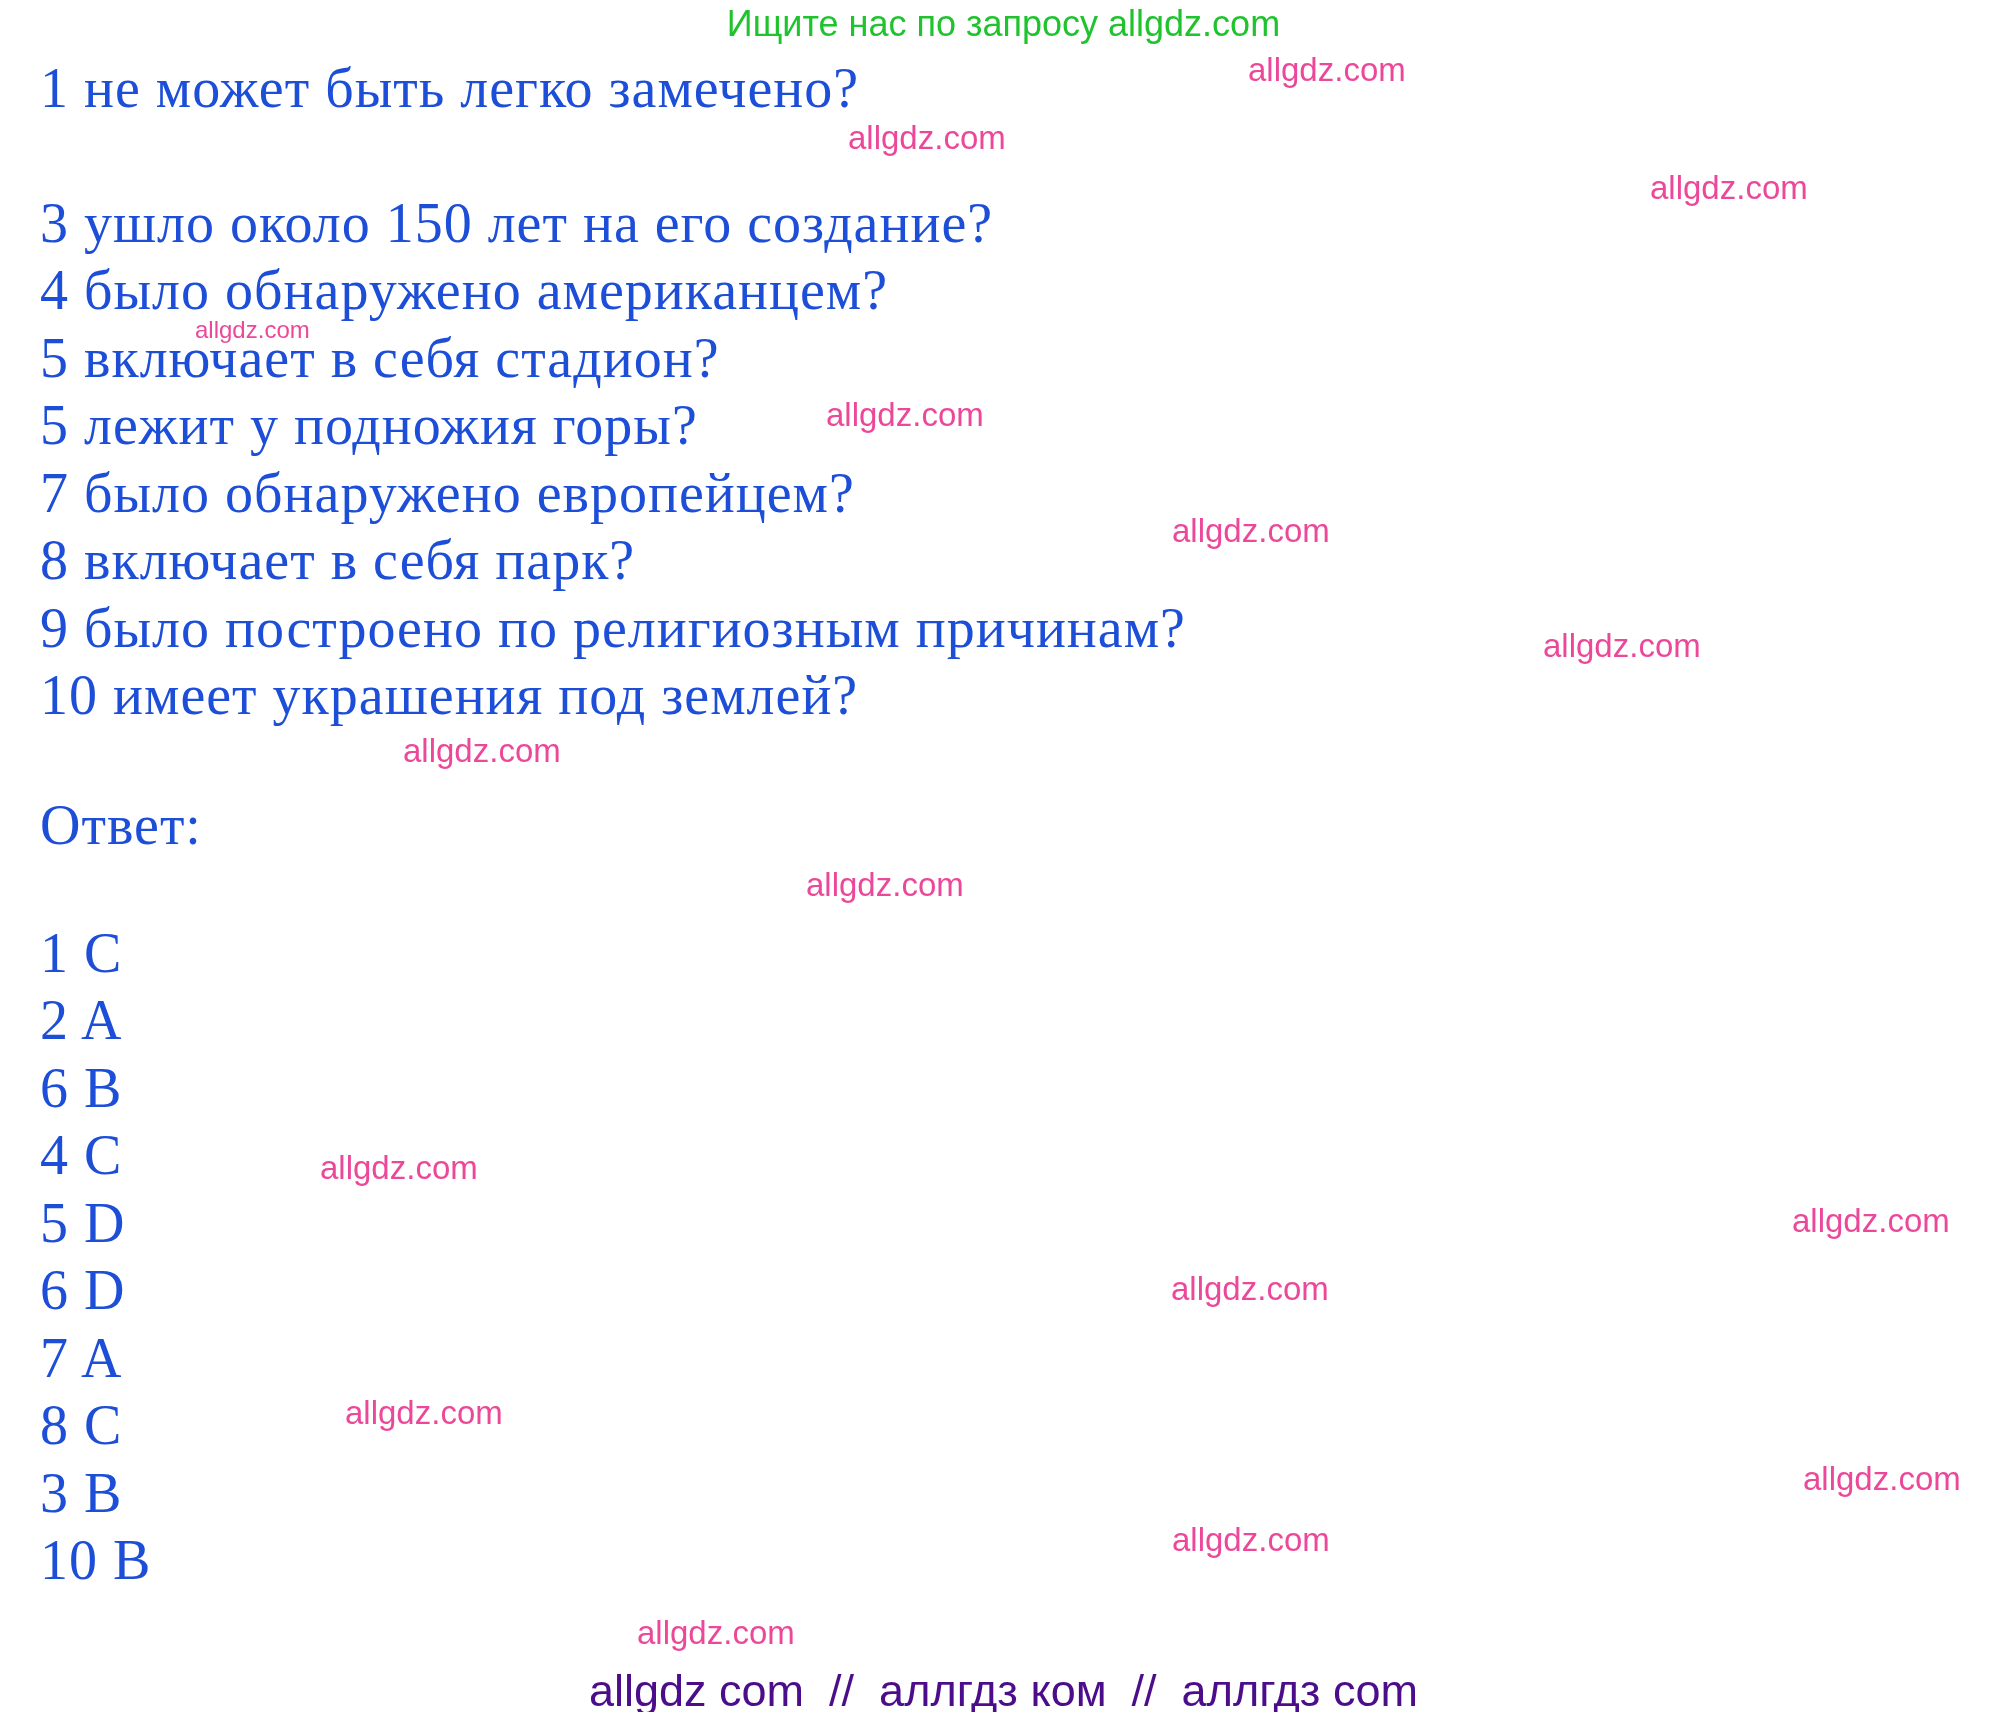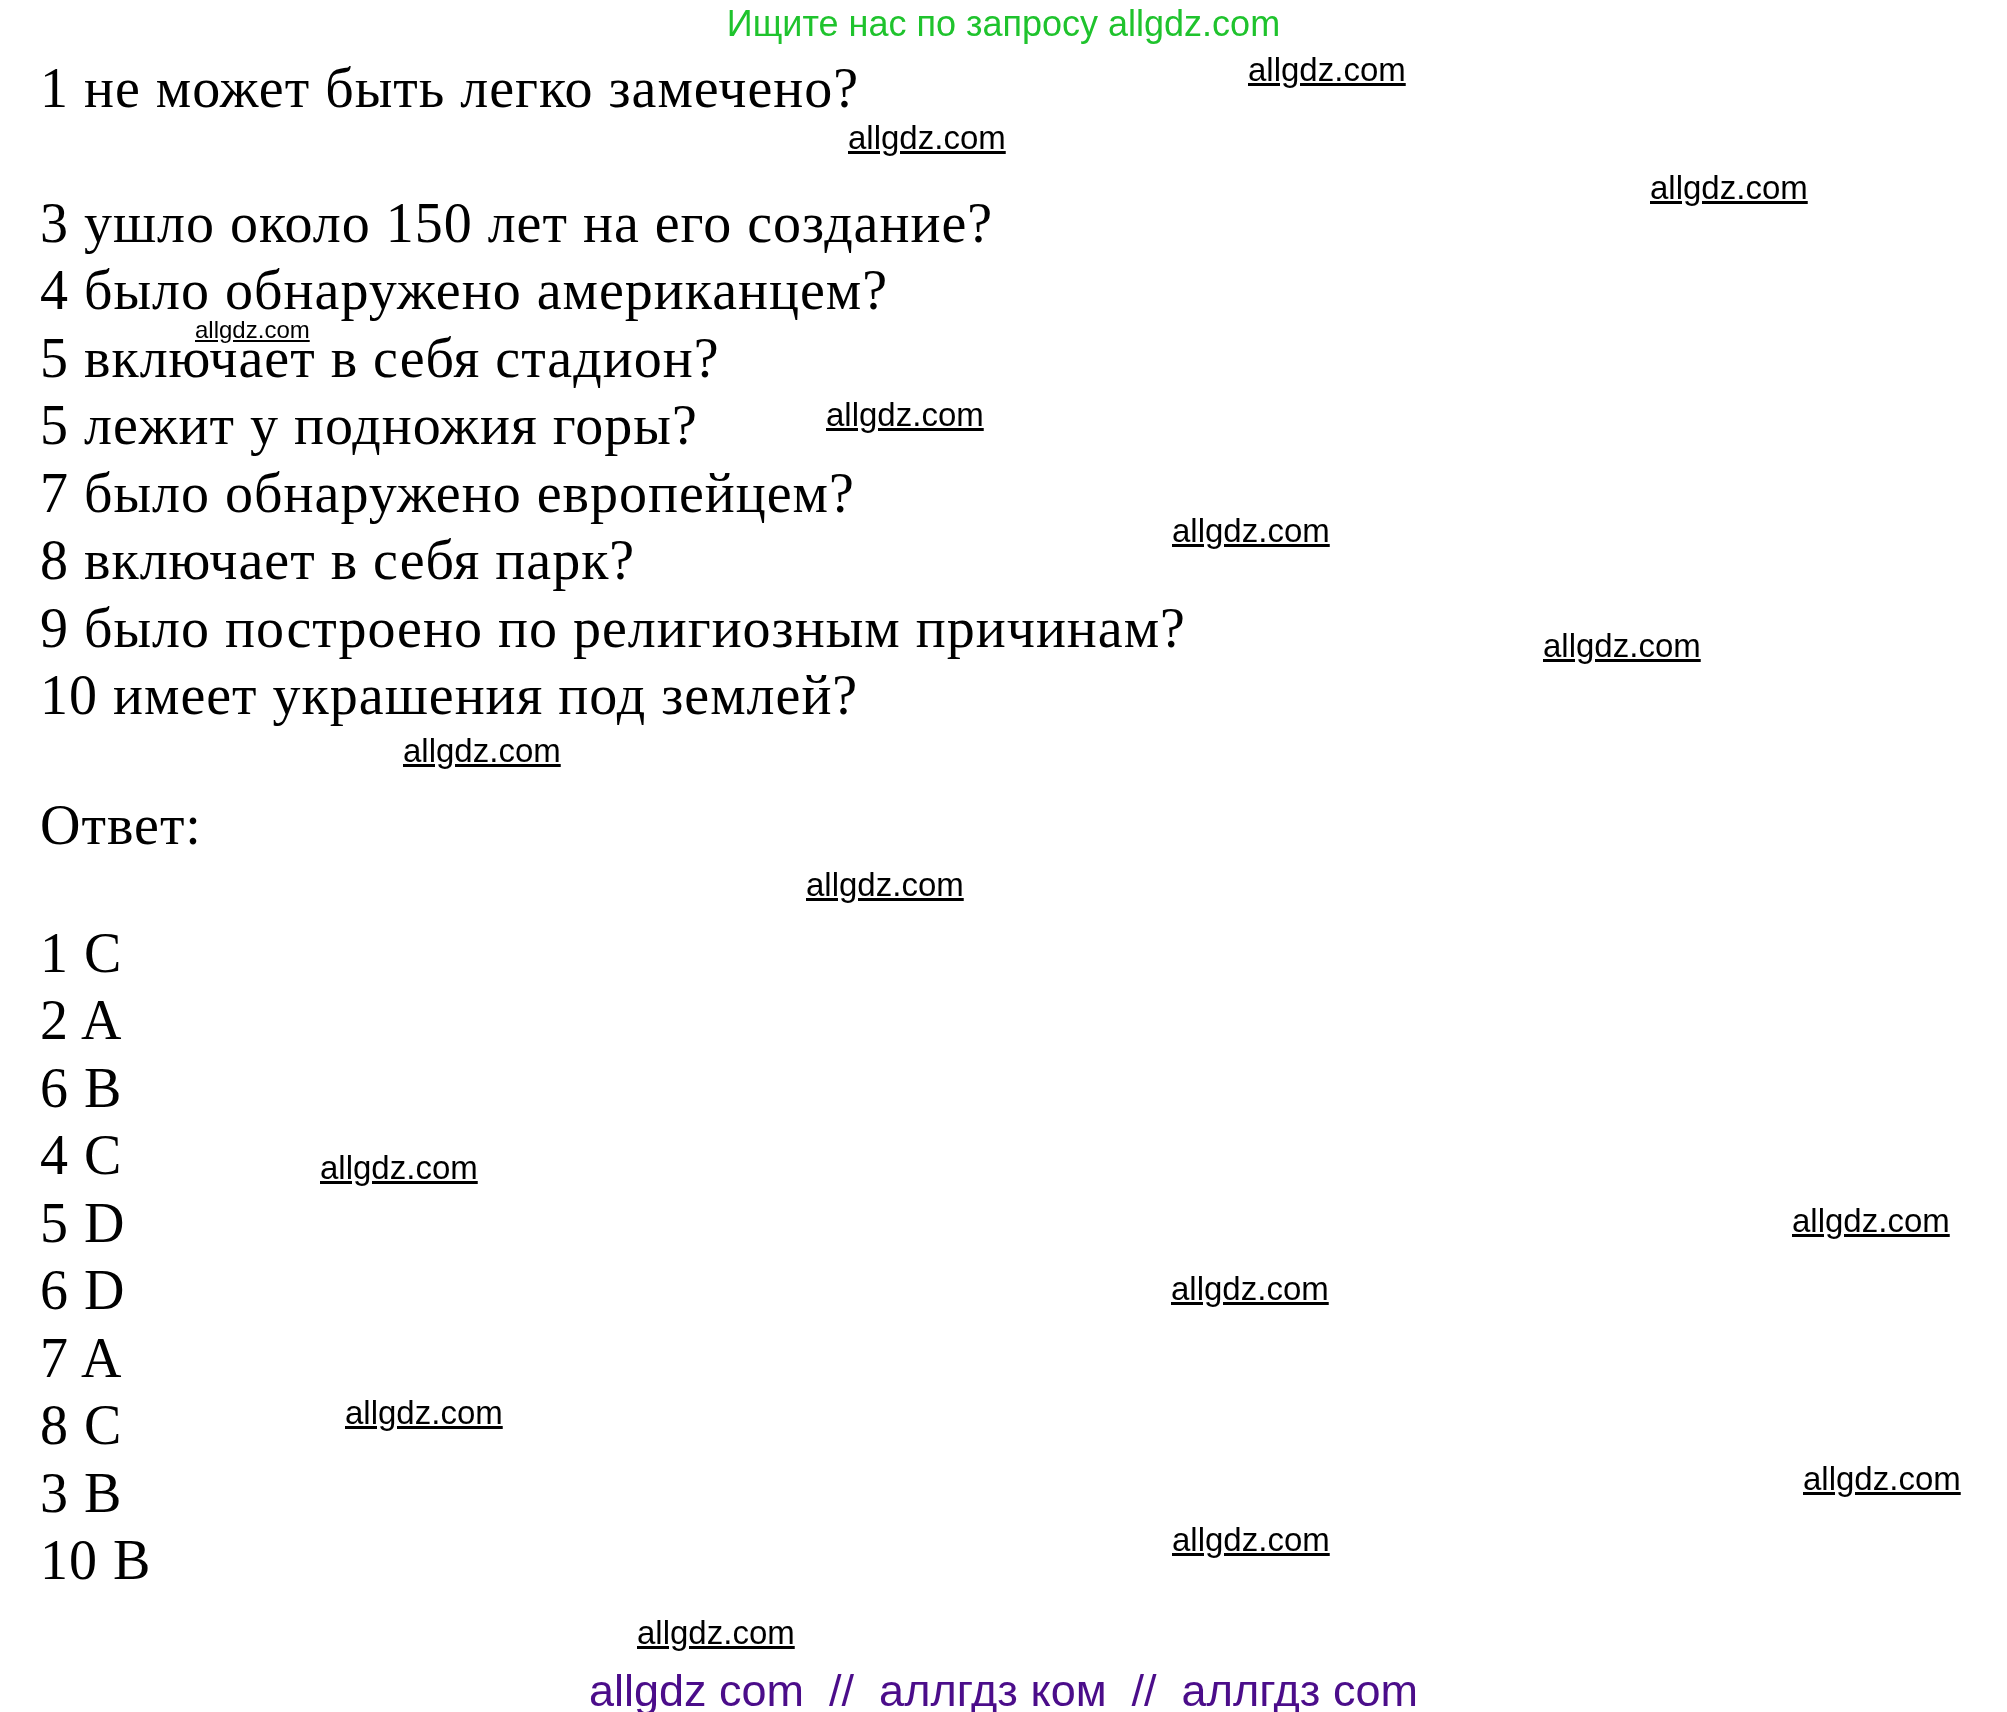--- a/index.html
+++ b/index.html
@@ -26,31 +26,30 @@
     line-height: 1.2;
     color: #1fc32d;
   }
   .q, .a, .answers-heading {
     position: absolute;
     left: 40px;
     font-family: "Liberation Serif", serif;
     font-size: 56px;
     line-height: 1;
     letter-spacing: 1px;
-    color: #000000;
+    color: #1d4ed8;
     white-space: nowrap;
   }
   .wm {
     position: absolute;
     font-family: "Liberation Sans", sans-serif;
     font-size: 33px;
     line-height: 1;
-    color: #000000;
+    color: #ec4899;
     white-space: nowrap;
-    text-decoration: underline;
   }
   .wm.sm {
     font-size: 24px;
   }
   .footer {
     position: absolute;
     top: 1664px;
     left: 0;
     width: 100%;
     text-align: center;

